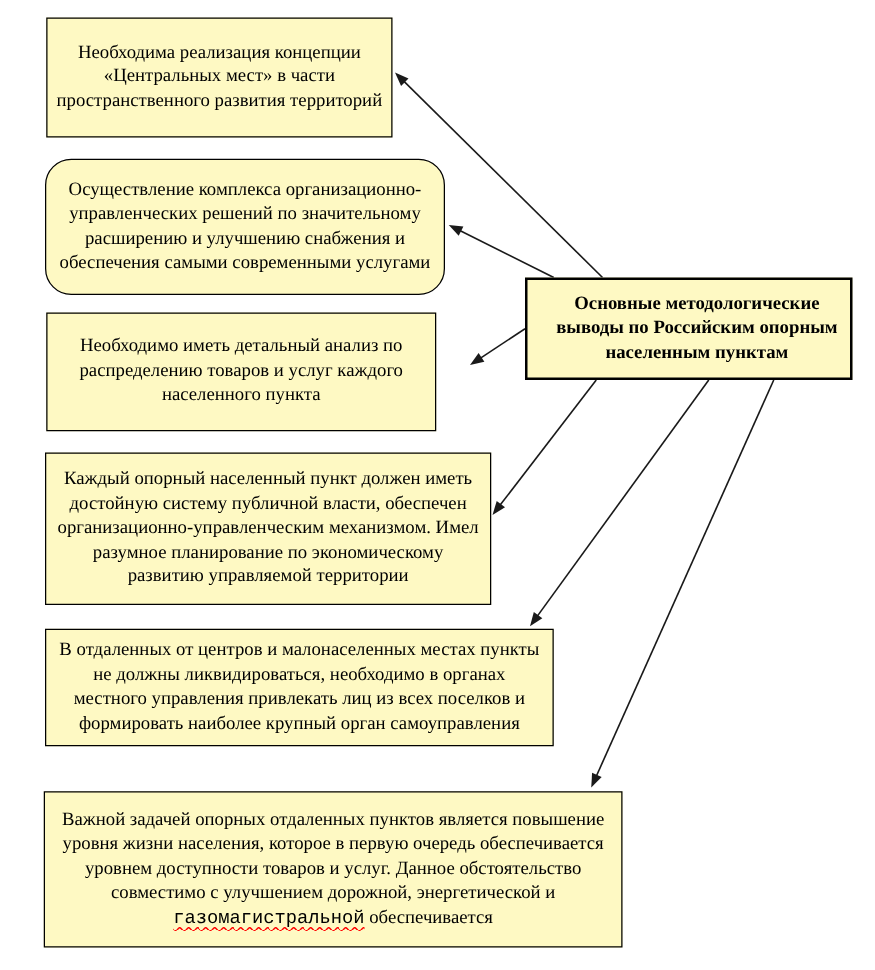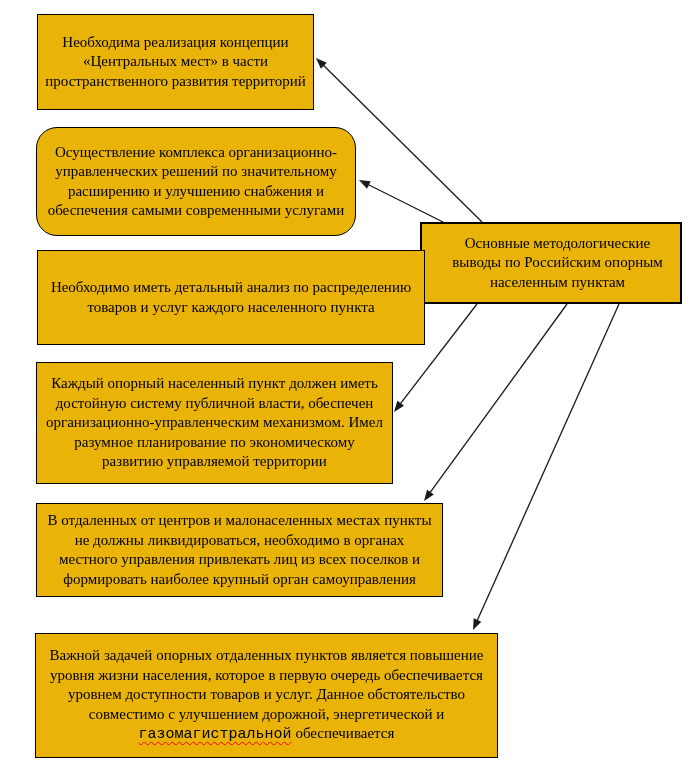--- a/index.html
+++ b/index.html
@@ -21,40 +21,40 @@
     left: 0;
     top: 0;
     width: 700px;
     height: 776px;
     pointer-events: none;
   }
   .node {
     position: absolute;
     box-sizing: border-box;
     border: 1.5px solid #000000;
-    background: #eab308;
+    background: #fef9c3;
     display: flex;
     align-items: center;
     justify-content: center;
     text-align: center;
     font-size: 15px;
     line-height: 19.5px;
     padding: 2px 7px;
   }
   .node-text { display: inline-block; }
   #node-1 { left: 37px;  top: 14px;  width: 277px; height: 96px;  }
   #node-2 { left: 36px;  top: 127px; width: 320px; height: 109px; border-radius: 21px; }
-  #node-3 { left: 37px;  top: 250px; width: 388px; height: 95px;  }
+  #node-3 { left: 37px;  top: 250px; width: 312px; height: 95px;  }
   #node-4 { left: 36px;  top: 362px; width: 357px; height: 122px; }
   #node-5 { left: 36px;  top: 503px; width: 407px; height: 94px; }
   #node-6 { left: 35px;  top: 633px; width: 463px; height: 125px; }
   #node-center {
     left: 420px; top: 222px; width: 262px; height: 82px;
     border-width: 2px;
-    font-weight: normal;
+    font-weight: bold;
     line-height: 19.5px;
     padding-left: 20px;
   }
   .misspelled {
     text-decoration: underline wavy #ff0000;
     text-decoration-thickness: 1px;
     text-underline-offset: 3px;
     font-family: Liberation Mono, monospace;
   }
 </style>

